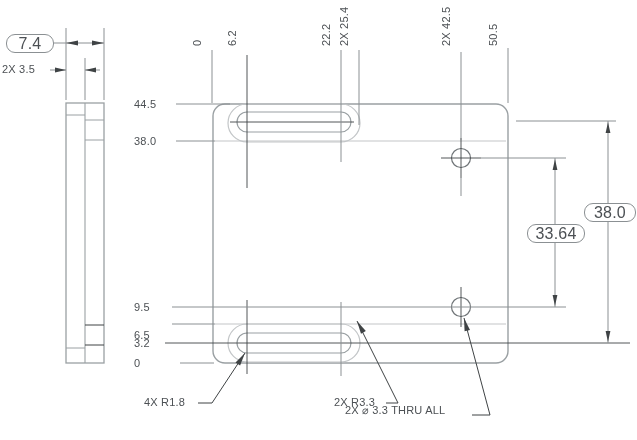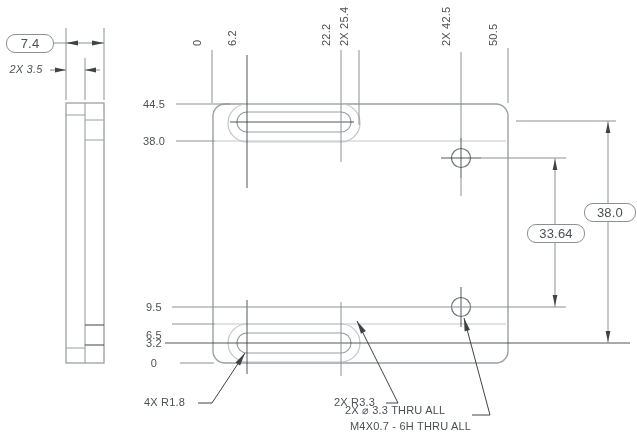--- a/index.html
+++ b/index.html
@@ -1,23 +1,23 @@
 <!DOCTYPE html>
 <html><head>
 <meta charset="utf-8">
 <style>
   html,body{margin:0;padding:0;background:#ffffff;}
   #canvas{position:relative;width:637px;height:440px;background:#fff;overflow:hidden;
           font-family:"Liberation Sans", sans-serif;color:#4c5054;}
   svg{position:absolute;left:0;top:0;}
   .lbl{position:absolute;font-size:11px;letter-spacing:.2px;white-space:nowrap;color:#4c5054;}
   .ord-top{height:15px;line-height:15px;transform:rotate(-90deg);transform-origin:0 100%;}
-  .ord-left{width:40px;text-align:center;height:14px;line-height:14px;}
+  .ord-left{width:40px;text-align:left;height:14px;line-height:14px;}
   .capsule{position:absolute;border:1px solid #8b9093;border-radius:9px;background:#fff;
-           text-align:center;font-size:13px;letter-spacing:.2px;color:#4c5054;
+           text-align:center;font-size:16px;letter-spacing:.2px;color:#4c5054;
            display:flex;align-items:center;justify-content:center;}
 </style>
 </head>
 <body>
 
 <div id="canvas">
 
   <svg width="637" height="440" viewBox="0 0 637 440">
 
     <g fill="none">
@@ -109,21 +109,21 @@
       <polyline points="472,415 490,415 464,318"></polyline>
     </g>
     <g fill="#3f4345" stroke="none">
       <polygon points="245,353 240.1,365.4 235.5,362.4"></polygon>
       <polygon points="357,321 361,333.7 365.8,330.9"></polygon>
       <polygon points="464,318 470,329.9 464.6,331.3"></polygon>
     </g>
   </svg>
 
   <div class="capsule" style="left:6px;top:34px;width:46px;height:17px;">7.4</div>
-  <div class="lbl" style="left:2px;top:63px;width:48px;text-align:center;font-style:italic;">2X 3.5</div>
+  <div class="lbl" style="left:2px;top:63px;width:48px;text-align:left;">2X 3.5</div>
 
   <div class="lbl ord-top" style="left:205px;top:31px;">0</div>
   <div class="lbl ord-top" style="left:240px;top:31px;">6.2</div>
   <div class="lbl ord-top" style="left:334px;top:31px;">22.2</div>
   <div class="lbl ord-top" style="left:352px;top:31px;">2X 25.4</div>
   <div class="lbl ord-top" style="left:454px;top:31px;">2X 42.5</div>
   <div class="lbl ord-top" style="left:501px;top:31px;">50.5</div>
 
   <div class="lbl ord-left" style="left:134px;top:97px;">44.5</div>
   <div class="lbl ord-left" style="left:134px;top:134px;">38.0</div>
@@ -131,15 +131,14 @@
   <div class="lbl ord-left" style="left:134px;top:317px;margin-top:11px;">6.5</div>
   <div class="lbl ord-left" style="left:134px;top:336px;">3.2</div>
   <div class="lbl ord-left" style="left:134px;top:356px;">0</div>
 
   <div class="capsule" style="left:527px;top:224px;width:56px;height:17px;">33.64</div>
   <div class="capsule" style="left:584px;top:203px;width:50px;height:17px;">38.0</div>
 
   <div class="lbl" style="left:144px;top:396px;">4X R1.8</div>
   <div class="lbl" style="left:334px;top:396px;">2X R3.3</div>
   <div class="lbl" style="left:345px;top:404px;">2X ⌀ 3.3 THRU ALL</div>
-  <div class="lbl" style="left:350px;top:420px;">M4X0.7 - 6H THRU ALL</div>
 
 </div>
 
 </body></html>

